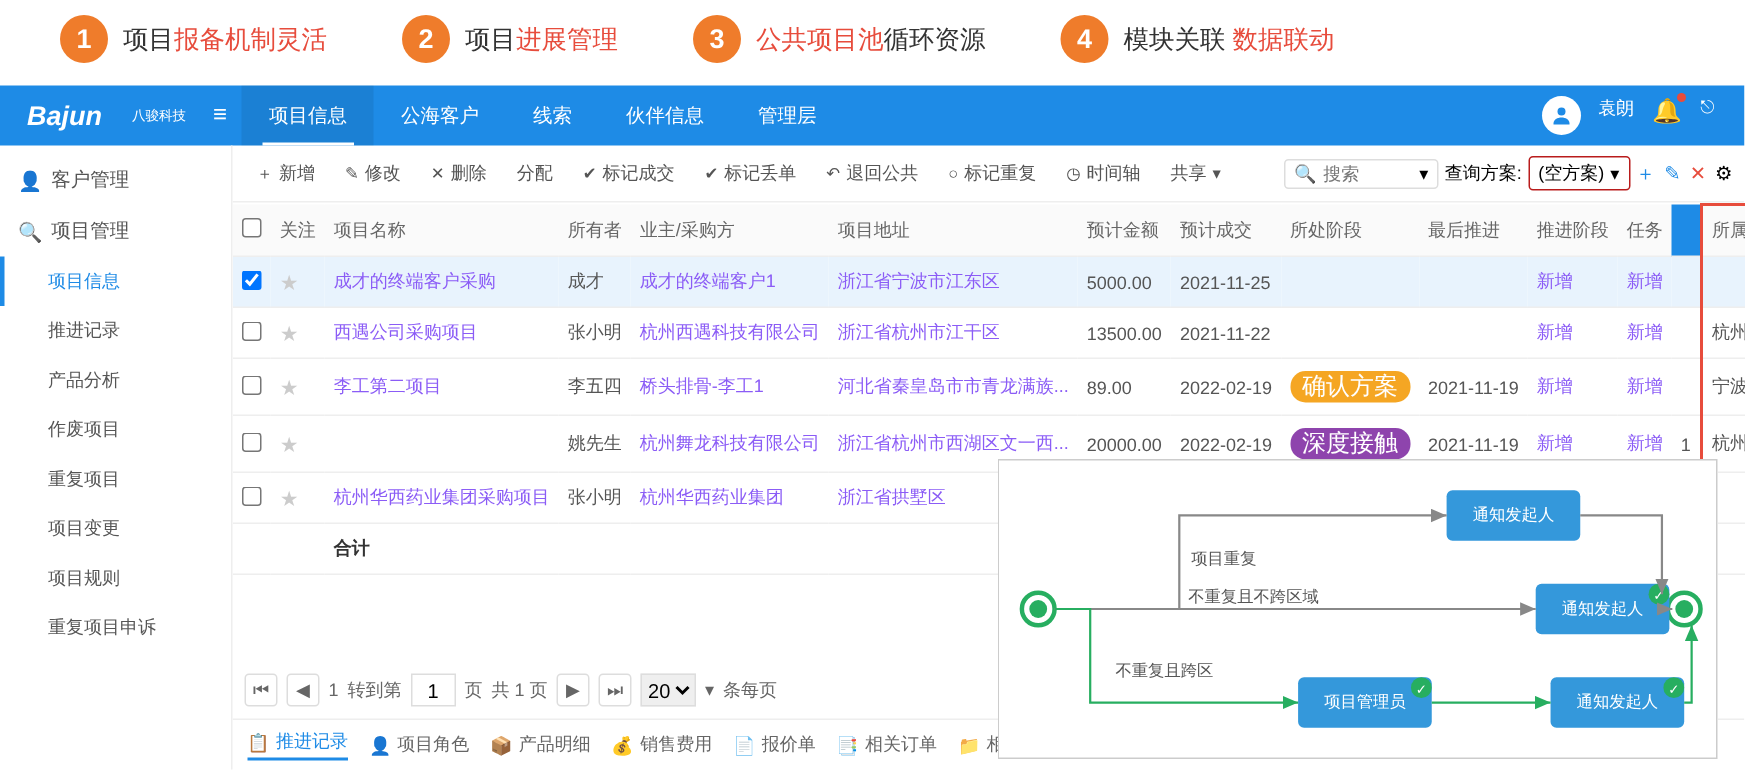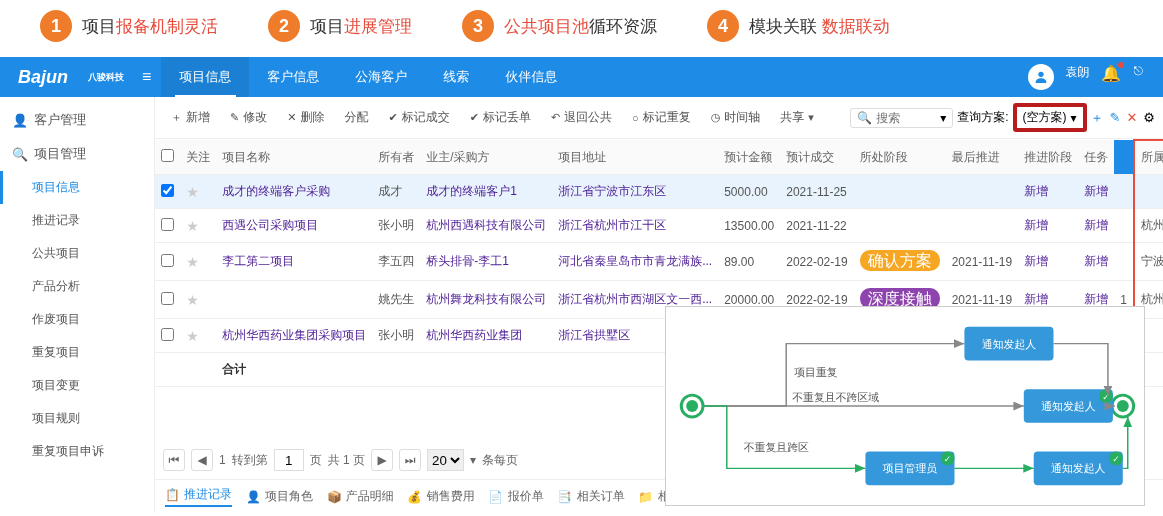--- a/index.html
+++ b/index.html
@@ -8,21 +8,21 @@
 
 .feature-banner { display: flex; align-items: center; padding: 10px 40px 15px 40px; gap: 50px; }
 .feature-item { display: flex; align-items: center; gap: 10px; }
 .feature-num { width: 32px; height: 32px; border-radius: 50%; background: #ef7c2b; color: #fff; display: flex; align-items: center; justify-content: center; font-size: 18px; font-weight: bold; }
 .feature-text { font-size: 17px; color: #333; }
 .feature-text .hl { color: #e74c3c; text-align: right; }
 
 
 .navbar { background: #1e8be6; color: #fff; display: flex; align-items: center; height: 40px; padding: 0 10px; }
 .logo { font-style: italic; font-weight: bold; font-size: 18px; padding: 0 8px; display: flex; align-items: center; gap: 20px; }
-.logo-sub { font-size: 9px; font-style: normal; font-weight: bold; line-height: 1; }
+.logo-sub { font-size: 9px; font-style: normal; font-weight: normal; line-height: 1; }
 .hamburger { margin: 0 10px; cursor: pointer; font-size: 16px; }
 .nav-tabs { display: flex; height: 100%; }
 .nav-tab { padding: 0 18px; display: flex; align-items: center; cursor: pointer; font-size: 13px; position: relative; }
 .nav-tab.active { background: rgba(0,0,0,0.08); }
 .nav-tab.active::after { content: ""; position: absolute; bottom: 0; left: 15%; right: 15%; height: 2px; background: #fff; }
 .nav-right { margin-left: auto; display: flex; gap: 12px; padding-right: 10px; }
 .avatar { width: 26px; height: 26px; border-radius: 50%; background: #fff; display: flex; align-items: center; justify-content: center; color: #1e8be6; }
 .bell { position: relative; font-size: 16px; }
 .bell-dot { position: absolute; top: -2px; right: -2px; width: 6px; height: 6px; background: #e74c3c; border-radius: 50%; }
 
@@ -35,34 +35,34 @@
 
 .content { flex: 1; display: flex; flex-direction: column; overflow: hidden; }
 
 
 .toolbar { display: flex; align-items: center; padding: 6px 8px; border-bottom: 1px solid #eee; gap: 4px; flex-wrap: nowrap; font-size: 12px; }
 .tbtn { display: flex; align-items: center; gap: 4px; padding: 4px 8px; color: #555; cursor: pointer; white-space: nowrap; border-radius: 3px; }
 .tbtn .ico { font-size: 11px; }
 .tool-spacer { flex: 1; }
 .search-box { display: flex; align-items: center; border: 1px solid #ddd; border-radius: 3px; padding: 2px 6px; gap: 4px; }
 .search-box input { border: none; outline: none; width: 60px; font-size: 12px; }
-.scheme-select { border: 4px solid #b91c1c; border-radius: 3px; padding: 2px 6px; display: flex; align-items: center; gap: 4px; }
+.scheme-select { border: 1px solid #b91c1c; border-radius: 3px; padding: 2px 6px; display: flex; align-items: center; gap: 4px; }
 .tool-icons { display: flex; gap: 6px; align-items: center; }
 .ticon { cursor: pointer; font-size: 13px; }
 .ticon.blue { color: #1e8be6; }
 .ticon.red { color: #e74c3c; }
 
 
 .table-wrap { flex: 1; overflow: auto; position: relative; }
 table { border-collapse: collapse; width: 100%; min-width: 1100px; }
 th, td { border-bottom: 1px solid #eee; padding: 8px 6px; text-align: left; font-size: 12px; color: #555; white-space: nowrap; }
 th { background: #fafafa; font-weight: normal; color: #666; }
 th.partner-col, td.partner-col { border-left: 2px solid #e74c3c; border-right: 2px solid #e74c3c; }
 th.partner-col { border-top: 2px solid #e74c3c; }
-.link { color: #4c1d95; cursor: pointer; }
+.link { color: #8b5cf6; cursor: pointer; }
 .star { color: #ccc; cursor: pointer; font-size: 14px; }
 .badge { padding: 2px 8px; border-radius: 10px; color: #fff; font-size: 16px; text-align: right; }
 .badge.orange { background: #f5a623; }
 .badge.purple { background: #8e44ad; }
 tr.selected td { background: #e8f3fd; }
 .sum-row td { font-weight: bold; color: #333; }
 
 
 .pager { display: flex; align-items: center; padding: 8px; gap: 6px; color: #666; font-size: 12px; }
 .pbtn { border: 1px solid #ddd; width: 22px; height: 22px; display: flex; align-items: center; justify-content: center; border-radius: 3px; cursor: pointer; }
@@ -106,24 +106,24 @@
 </div>
 
 <div class="navbar">
   <div class="logo">
     <span>Bajun</span>
     <span class="logo-sub">八骏科技</span>
   </div>
   <div class="hamburger">≡</div>
   <div class="nav-tabs">
     <div class="nav-tab active">项目信息</div>
-    <div class="nav-tab">客户信息</div>
     <div class="nav-tab">公海客户</div>
     <div class="nav-tab">线索</div>
     <div class="nav-tab">伙伴信息</div>
+    <div class="nav-tab">管理层</div>
   </div>
   <div class="nav-right">
     <div class="avatar">
       <svg width="16" height="16" viewBox="0 0 24 24" fill="#1e8be6">
           <circle cx="12" cy="8" r="4"></circle>
           <path d="M4 20c0-4 4-6 8-6s8 2 8 6v1H4z"></path>
         </svg>
     </div>
     <span>袁朗</span>
     <span class="bell">🔔<span class="bell-dot"></span></span>
@@ -136,21 +136,20 @@
     <div class="side-group">
       <span>👤</span>
       <span>客户管理</span>
     </div>
     <div class="side-group">
       <span>🔍</span>
       <span>项目管理</span>
     </div>
     <div class="side-item active">项目信息</div>
     <div class="side-item">推进记录</div>
-    <div class="side-item">公共项目</div>
     <div class="side-item">产品分析</div>
     <div class="side-item">作废项目</div>
     <div class="side-item">重复项目</div>
     <div class="side-item">项目变更</div>
     <div class="side-item">项目规则</div>
     <div class="side-item">重复项目申诉</div>
   </div>
 
   <div class="content">
 

